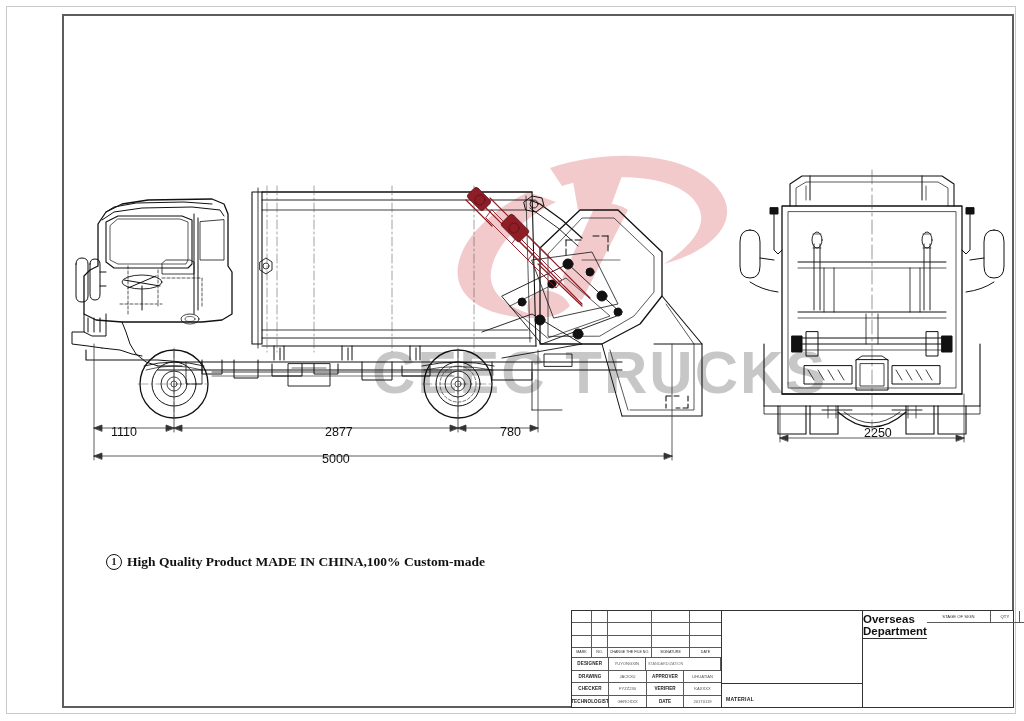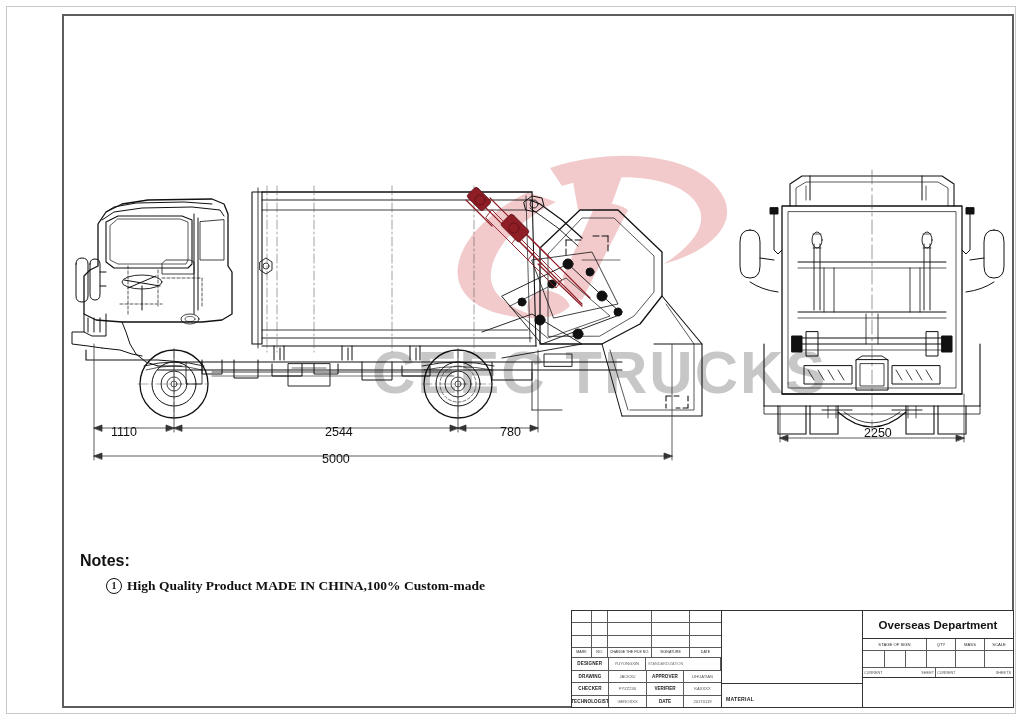--- a/index.html
+++ b/index.html
@@ -24,21 +24,21 @@
   
   .notes{position:absolute;left:80px;top:552px;color:#111;}
   .notes .n-head{font-size:16px;font-weight:bold;margin-bottom:6px;}
   .notes .n-line{font-size:13.5px;font-weight:bold;margin-left:26px;line-height:19px;white-space:nowrap;font-family:Liberation Serif, serif;}
   .circ-num{display:inline-block;width:14px;height:14px;line-height:13px;border:1px solid #111;border-radius:50%;text-align:center;font-size:10px;font-weight:bold;margin-right:5px;vertical-align:1px;}
 
   
   .tblock{position:absolute;left:571px;top:610px;width:443px;height:98px;border:1.6px solid #333;box-sizing:border-box;background:#fff;display:flex;}
   .tb-left{width:150px;border-right:1.4px solid #333;box-sizing:border-box;display:flex;flex-direction:column;}
   .tb-mid{flex:1;border-right:1.4px solid #333;box-sizing:border-box;position:relative;}
-  .tb-right{width:150px;box-sizing:border-box;display:flex;flex-direction:column;}
+  .tb-right{width:150px;box-sizing:border-box;display:flex;flex-direction:row;}
 
   .rev-rows{height:36px;display:flex;flex-direction:column;}
   .rev-rows .rr{flex:1;border-bottom:1px solid #5a5a5a;display:flex;}
   .rev-rows .rr:last-child{border-bottom:none;}
   .rr .c{border-right:1px solid #5a5a5a;box-sizing:border-box;}
   .rr .c:last-child{border-right:none;}
   .c1{width:20px;}.c2{width:16px;}.c3{width:44px;}.c4{width:38px;}.c5{flex:1;}
 
   .hdr-row{height:9px;display:flex;border-top:1px solid #5a5a5a;border-bottom:1px solid #5a5a5a;}
   .hdr-row .c{border-right:1px solid #5a5a5a;box-sizing:border-box;font-size:3.6px;line-height:9px;text-align:center;color:#2a2a2a;overflow:hidden;white-space:nowrap;}
@@ -363,27 +363,26 @@
         <path d="M718 392 L718 428"></path>
         <path d="M902 380 L902 428"></path>
         <path d="M718 424 L902 424"></path>
         <path d="M718 424 L726 421 L726 427 Z" fill="#333"></path>
         <path d="M902 424 L894 421 L894 427 Z" fill="#333"></path>
       </g>
     </g>
   </svg>
 
   <div class="dim" style="left:111px;top:425px;">1110</div>
-  <div class="dim" style="left:325px;top:425px;">2544</div>
+  <div class="dim" style="left:325px;top:425px;">2877</div>
   <div class="dim" style="left:500px;top:425px;">780</div>
   <div class="dim" style="left:322px;top:452px;">5000</div>
   <div class="dim" style="left:864px;top:426px;">2250</div>
 
   <div class="notes">
-    <div class="n-head">Notes:</div>
     <div class="n-line">
       <span class="circ-num">1</span><span>High Quality Product MADE IN CHINA,100% Custom-made</span>
     </div>
   </div>
 
   <div class="tblock">
 
     <div class="tb-left">
       <div class="rev-rows">
         <div class="rr">

